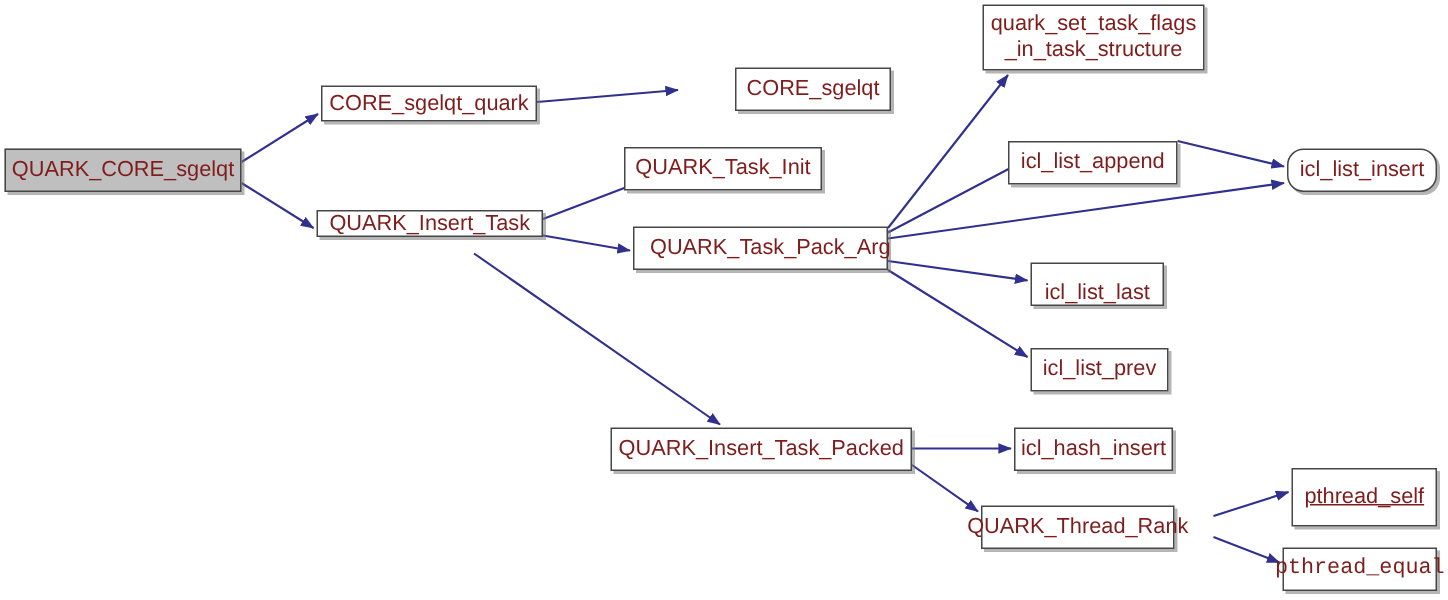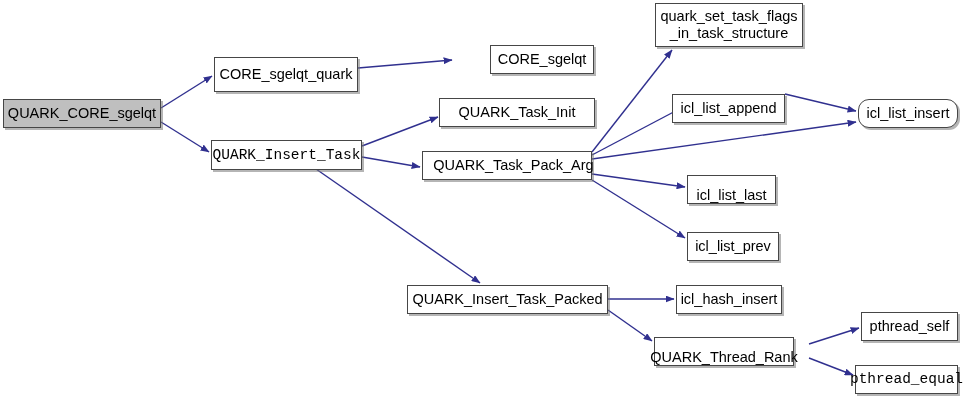--- a/index.html
+++ b/index.html
@@ -22,21 +22,21 @@
     top: 0;
     width: 965px;
     height: 400px;
     pointer-events: none;
   }
   .node {
     position: absolute;
     box-sizing: border-box;
     border: 1px solid #464646;
     background: #ffffff;
-    color: #000000;
+    color: #7f1d1d;
     font-size: 14.5px;
     line-height: 15px;
     display: flex;
     align-items: center;
     justify-content: center;
     text-align: center;
     white-space: pre;
     box-shadow: 2px 2px 0 rgba(120,120,120,0.55);
     letter-spacing: 0px;
     z-index: 2;
@@ -75,30 +75,30 @@
         <line x1="592" y1="180" x2="685" y2="238" stroke="#30308f" stroke-width="1.4" marker-end="url(#arrowhead)"></line>
         <line x1="785" y1="94" x2="856" y2="111" stroke="#30308f" stroke-width="1.4" marker-end="url(#arrowhead)"></line>
         <line x1="608" y1="299" x2="674" y2="299" stroke="#30308f" stroke-width="1.4" marker-end="url(#arrowhead)"></line>
         <line x1="608" y1="310" x2="652" y2="341" stroke="#30308f" stroke-width="1.4" marker-end="url(#arrowhead)"></line>
         <line x1="809" y1="344" x2="859" y2="328" stroke="#30308f" stroke-width="1.4" marker-end="url(#arrowhead)"></line>
         <line x1="809" y1="358" x2="853" y2="375" stroke="#30308f" stroke-width="1.4" marker-end="url(#arrowhead)"></line>
       </g>
   </svg>
   <div id="node-layer">
       <div class="node root" style="left: 3px; top: 99px; width: 158px; height: 29px; align-items: center;"><span class="label">QUARK_CORE_sgelqt</span></div>
-      <div class="node" style="left: 214px; top: 57px; width: 144px; height: 35px;"><span class="label">CORE_sgelqt_quark</span></div>
-      <div class="node" style="left: 211px; top: 140px; width: 151px; height: 30px; font-family: Liberation Mono, monospace;"><span class="label">QUARK_Insert_Task</span></div>
+      <div class="node" style="left: 214px; top: 57px; width: 144px; height: 24px;"><span class="label">CORE_sgelqt_quark</span></div>
+      <div class="node" style="left: 211px; top: 140px; width: 151px; height: 18px;"><span class="label">QUARK_Insert_Task</span></div>
       <div class="node" style="left: 454px; top: 45px; width: 104px; height: 29px; margin-left: 36px;"><span class="label">CORE_sgelqt</span></div>
-      <div class="node" style="left: 439px; top: 98px; width: 156px; height: 29px;"><span class="label">QUARK_Task_Init</span></div>
+      <div class="node" style="left: 416px; top: 98px; width: 132px; height: 29px;"><span class="label">QUARK_Task_Init</span></div>
       <div class="node" style="left: 422px; top: 151px; width: 170px; height: 29px; padding-left: 13px;"><span class="label">QUARK_Task_Pack_Arg</span></div>
       <div class="node two-line" style="left: 655px; top: 3px; width: 148px; height: 44px;"><span class="label">quark_set_task_flags
 _in_task_structure</span></div>
       <div class="node" style="left: 672px; top: 74px; width: 113px; height: 29px; margin-top: 20px;"><span class="label">icl_list_append</span></div>
       <div class="node" style="left: 858px; top: 99px; width: 100px; height: 29px; border-radius: 11px;"><span class="label">icl_list_insert</span></div>
       <div class="node" style="left: 687px; top: 175px; width: 89px; height: 29px; align-items: flex-end;"><span class="label">icl_list_last</span></div>
       <div class="node" style="left: 687px; top: 232px; width: 92px; height: 29px;"><span class="label">icl_list_prev</span></div>
       <div class="node" style="left: 407px; top: 285px; width: 201px; height: 29px;"><span class="label">QUARK_Insert_Task_Packed</span></div>
       <div class="node" style="left: 676px; top: 285px; width: 106px; height: 29px;"><span class="label">icl_hash_insert</span></div>
-      <div class="node" style="left: 654px; top: 337px; width: 140px; height: 29px; align-items: flex-end;"><span class="label">QUARK_Thread_Rank</span></div>
-      <div class="node" style="left: 861px; top: 312px; width: 97px; height: 29px;"><span class="label">pthread_self</span></div>
+      <div class="node" style="left: 654px; top: 337px; width: 129px; height: 29px;"><span class="label">QUARK_Thread_Rank</span></div>
+      <div class="node" style="left: 861px; top: 312px; width: 97px; height: 39px; text-decoration: underline;"><span class="label">pthread_self</span></div>
       <div class="node" style="left: 855px; top: 365px; width: 103px; height: 29px; font-family: Liberation Mono, monospace;"><span class="label">pthread_equal</span></div>
     </div>
 </div>
 
 </body></html>

